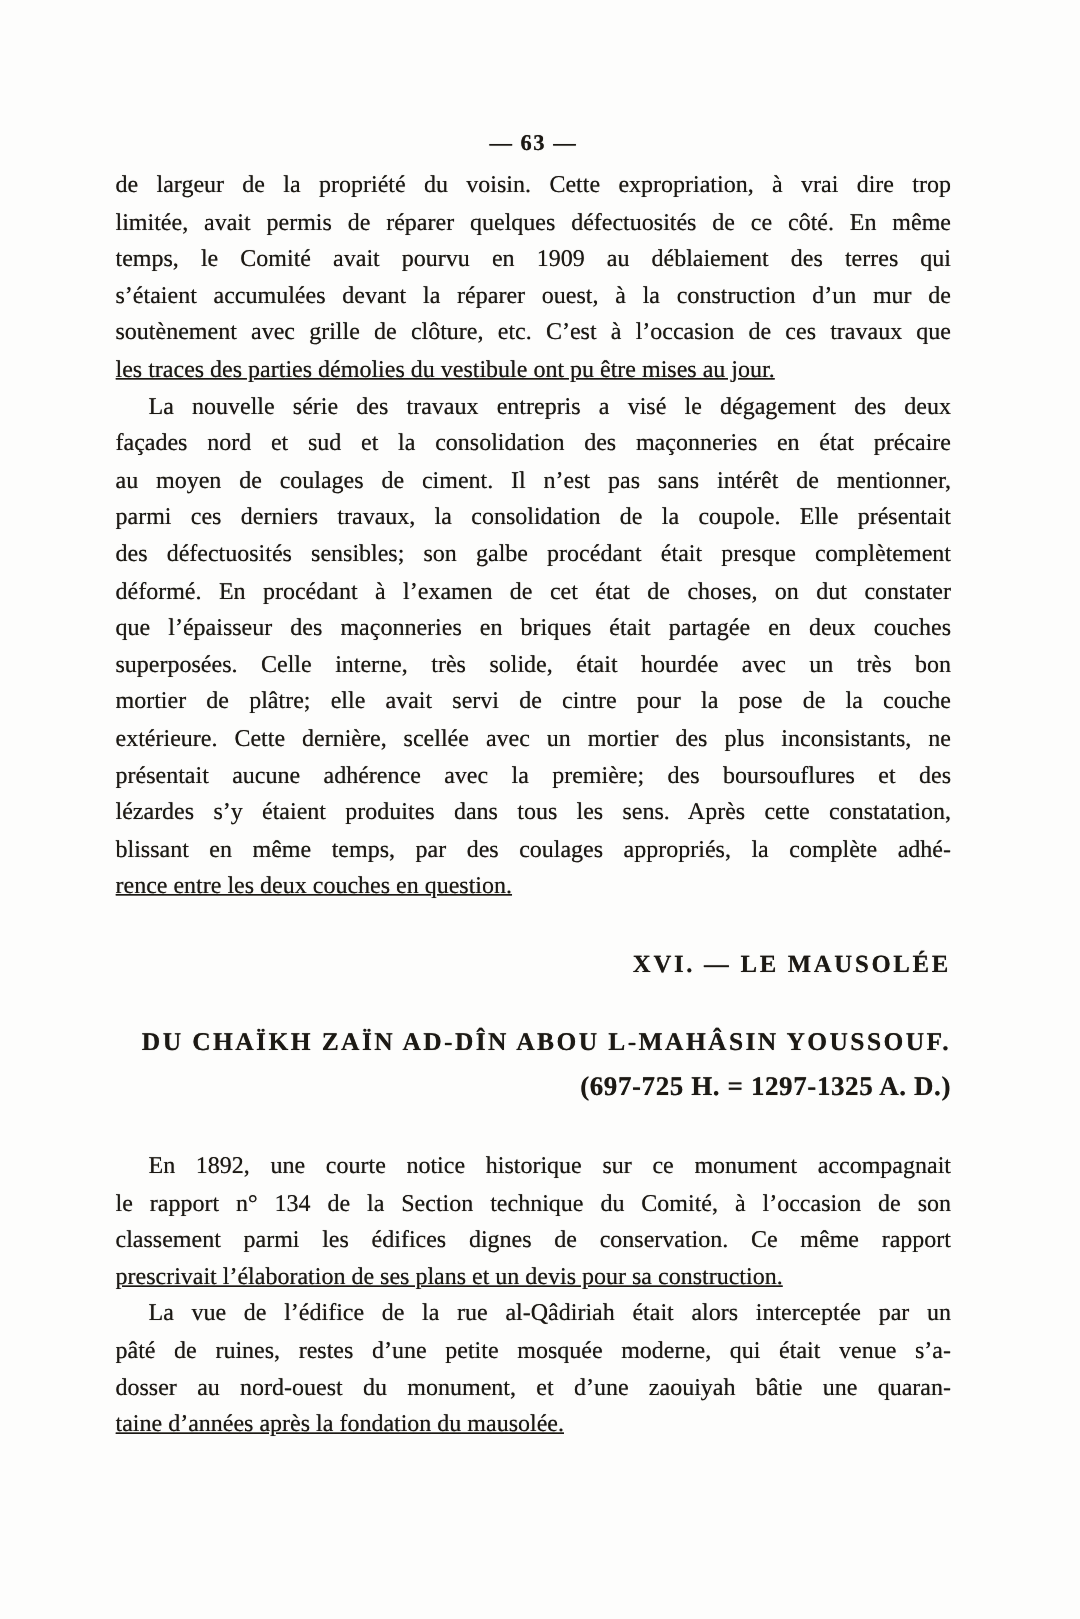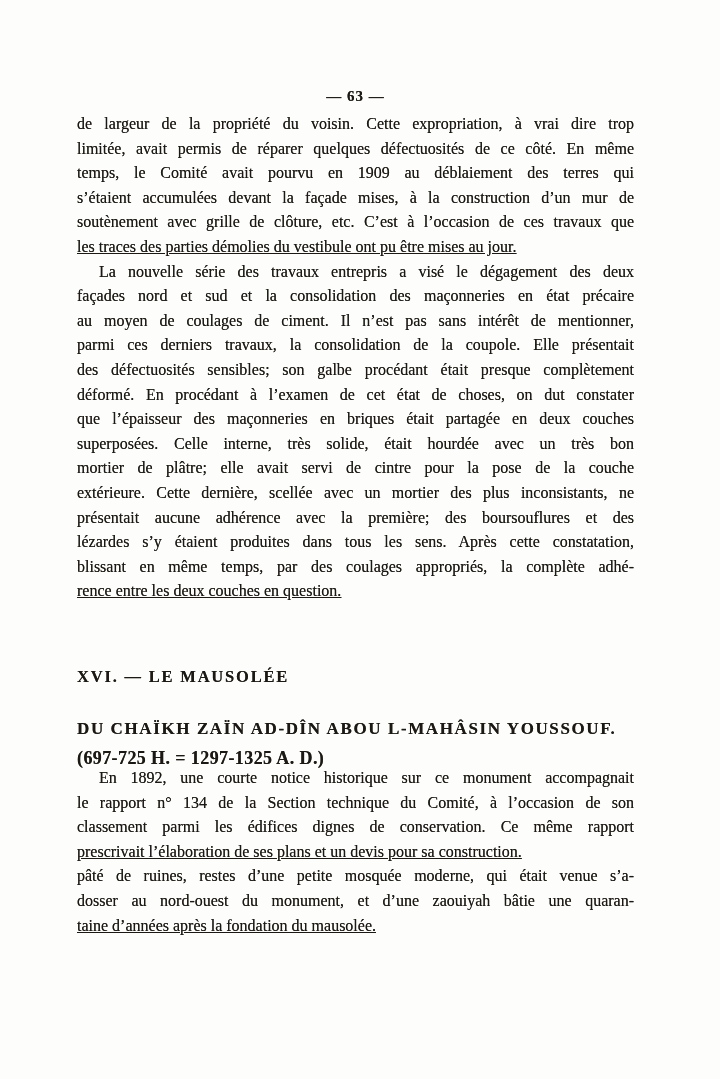--- a/index.html
+++ b/index.html
@@ -48,24 +48,24 @@
   }
   .bline.last {
     text-align-last: left;
     text-decoration: underline;
   }
   .bline.indent {
     text-indent: 22px;
   }
   .section-heading {
     position: absolute;
-    top: 667px;
+    top: 633px;
     left: 77px;
     width: 557px;
-    text-align: left;
+    text-align: right;
     font-weight: bold;
   }
   .sh1 {
     font-size: 16.5px;
     line-height: 20px;
     letter-spacing: 1.8px;
     margin-bottom: 12px;
   }
   .sh2 {
     font-size: 17px;
@@ -85,21 +85,21 @@
 
 <div class="page">
 
   <div class="page-number ink">— 63 —</div>
 
   <div class="text-block upper ink">
     <div>
         <div class="bline">de largeur de la propriété du voisin. Cette expropriation, à vrai dire trop</div>
         <div class="bline">limitée, avait permis de réparer quelques défectuosités de ce côté. En même</div>
         <div class="bline">temps, le Comité avait pourvu en 1909 au déblaiement des terres qui</div>
-        <div class="bline">s’étaient accumulées devant la façade mises, à la construction d’un mur de</div>
+        <div class="bline">s’étaient accumulées devant la réparer ouest, à la construction d’un mur de</div>
         <div class="bline">soutènement avec grille de clôture, etc. C’est à l’occasion de ces travaux que</div>
         <div class="bline last">les traces des parties démolies du vestibule ont pu être mises au jour.</div>
       </div>
     <div>
         <div class="bline indent">La nouvelle série des travaux entrepris a visé le dégagement des deux</div>
         <div class="bline">façades nord et sud et la consolidation des maçonneries en état précaire</div>
         <div class="bline">au moyen de coulages de ciment. Il n’est pas sans intérêt de mentionner,</div>
         <div class="bline">parmi ces derniers travaux, la consolidation de la coupole. Elle présentait</div>
         <div class="bline">des défectuosités sensibles; son galbe procédant était presque complètement</div>
         <div class="bline">déformé. En procédant à l’examen de cet état de choses, on dut constater</div>
@@ -121,19 +121,20 @@
   </div>
 
   <div class="text-block lower ink">
     <div>
         <div class="bline indent">En 1892, une courte notice historique sur ce monument accompagnait</div>
         <div class="bline">le rapport n° 134 de la Section technique du Comité, à l’occasion de son</div>
         <div class="bline">classement parmi les édifices dignes de conservation. Ce même rapport</div>
         <div class="bline last">prescrivait l’élaboration de ses plans et un devis pour sa construction.</div>
       </div>
     <div>
+        <div class="bline indent">La vue de l’édifice de la rue al-Qâdiriah était alors interceptée par un</div>
         <div class="bline">pâté de ruines, restes d’une petite mosquée moderne, qui était venue s’a-</div>
         <div class="bline">dosser au nord-ouest du monument, et d’une zaouiyah bâtie une quaran-</div>
         <div class="bline last">taine d’années après la fondation du mausolée.</div>
       </div>
   </div>
 
 </div>
 
 </body></html>

